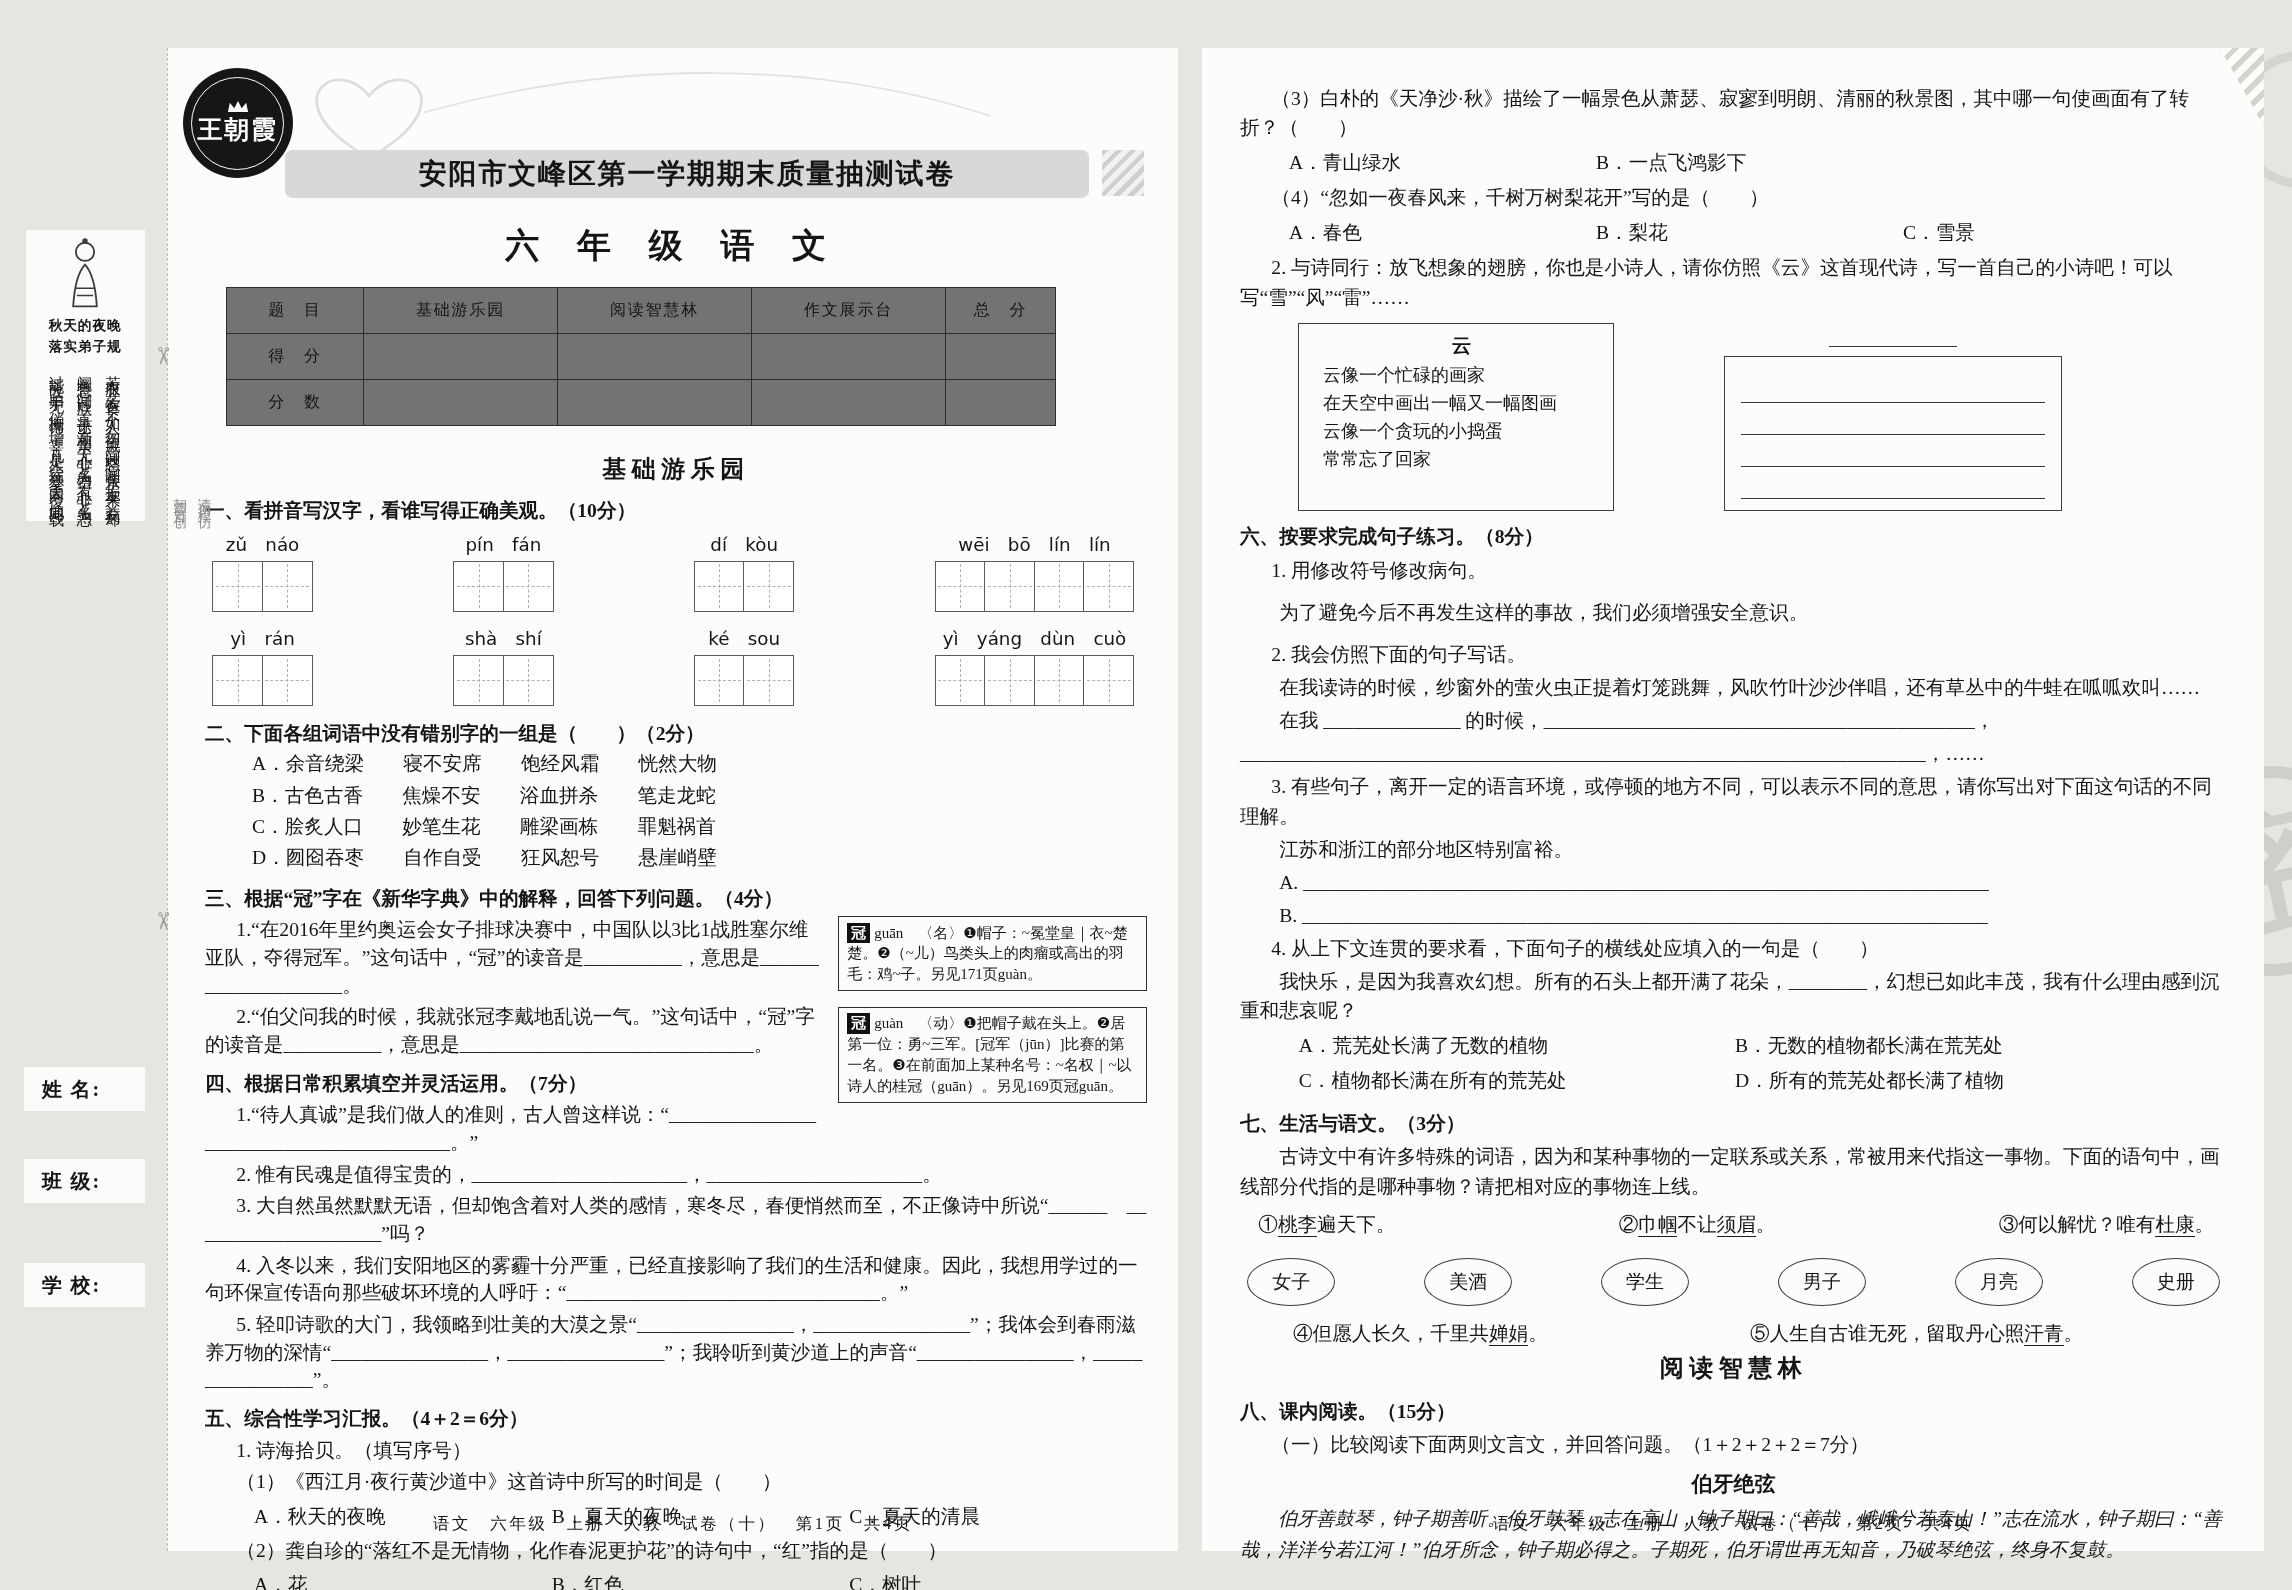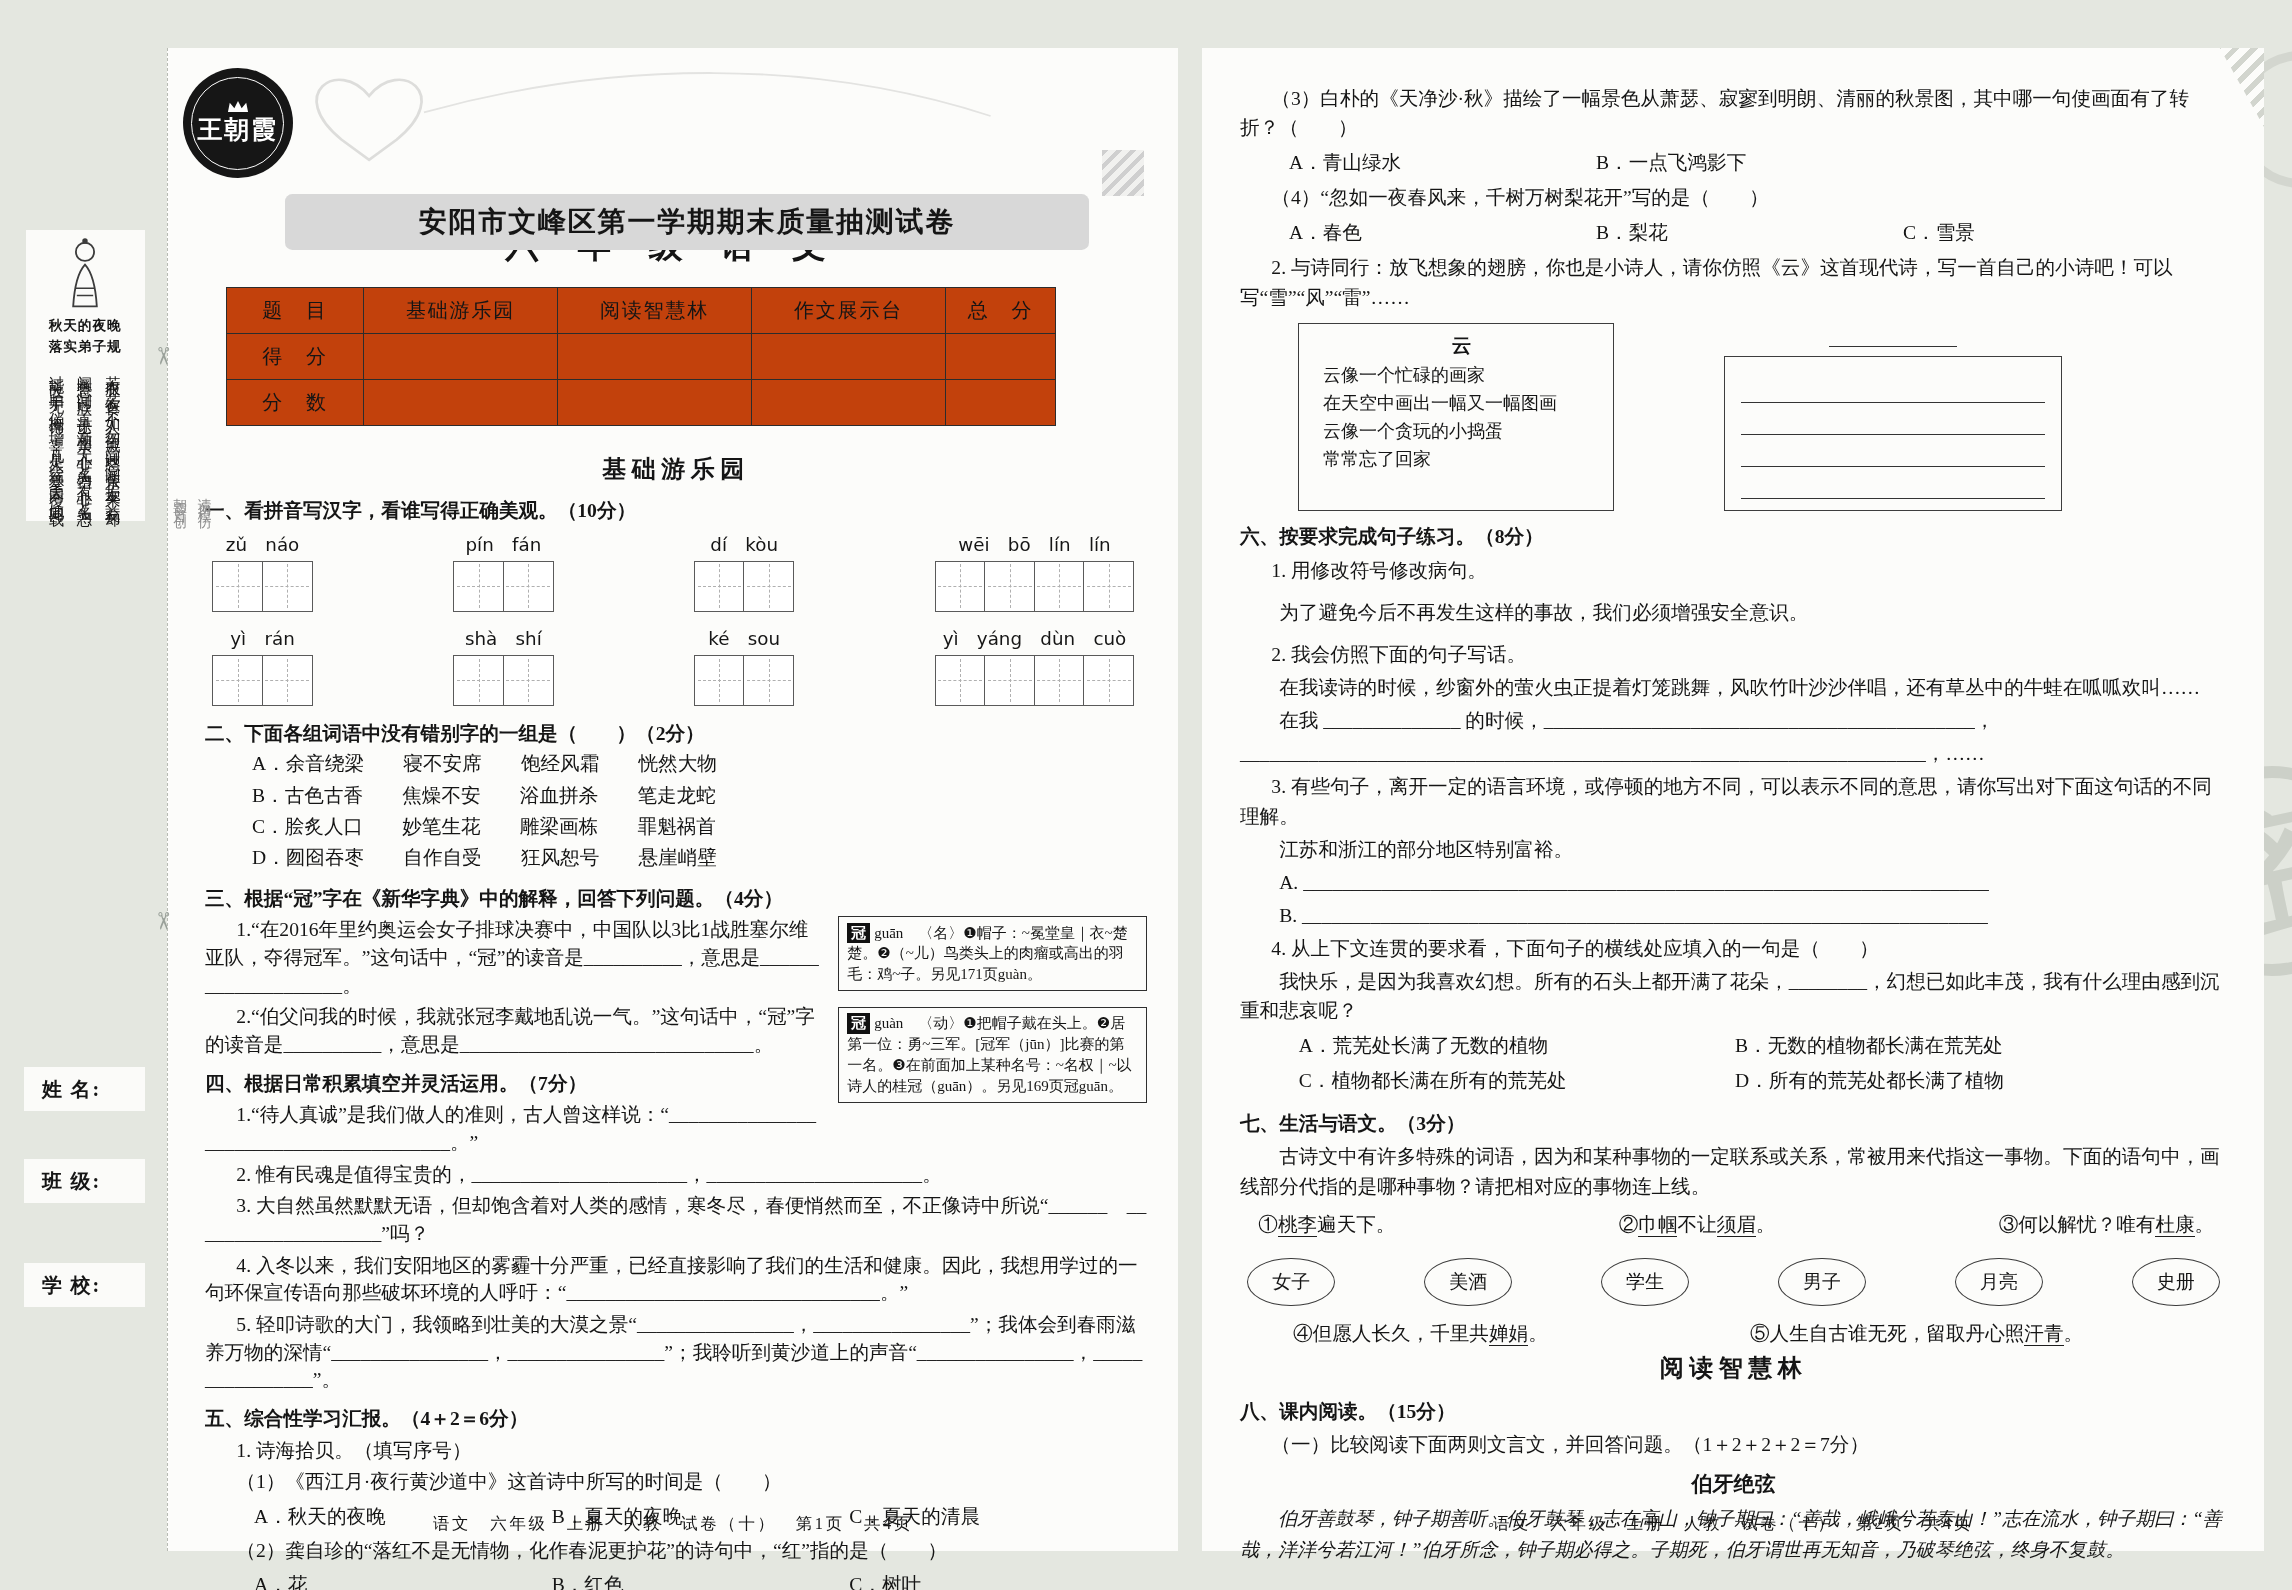--- a/index.html
+++ b/index.html
@@ -43,28 +43,28 @@
   .field{ position:absolute; left:24px; width:121px; height:44px; background:#fbfbf9;
     font-size:20px; font-weight:bold; display:flex; align-items:center; padding-left:18px;
     letter-spacing:1.8px; }
 
   
   .logo{ position:absolute; left:14.6px; top:20px; width:110px; height:110px; background:#161616;
     border-radius:50%; display:flex; align-items:center; justify-content:center; z-index:2; }
   .logo-ring{ width:93px; height:93px; border:1.8px solid #fff; border-radius:50%;
     display:flex; flex-direction:column; align-items:center; justify-content:center; color:#fff; }
   .logo-name{ font-size:25px; font-weight:bold; letter-spacing:1.8px; }
-  .titlebar{ position:absolute; left:117px; top:102px; width:804px; height:56px;
+  .titlebar{ position:absolute; left:117px; top:102px; width:804px; height:48px;
     background:#d8d8d8; border-radius:7.3px; display:flex; align-items:center; justify-content:center;
-    font-size:28px; font-weight:bold; letter-spacing:1.8px; z-index:1;margin-top:44px; }
+    font-size:28px; font-weight:bold; letter-spacing:1.8px; z-index:1; }
   .subtitle{ position:absolute; left:0; right:0; top:175px; text-align:center;
     font-size:34px; font-weight:bold; letter-spacing:14.6px; }
   .scoretable{ position:absolute; left:58px; top:239px; border-collapse:collapse; z-index:1; }
   .scoretable td{ border:1.8px solid #2c2c2c; height:46px; text-align:center;
-    font-size:20px; letter-spacing:1.8px; background:#c2410c; }
+    font-size:16px; letter-spacing:1.8px; background:#737373; }
 
   
   .p1-flow{ position:absolute; left:37px; right:31px; top:402px; font-size:19.6px;
     line-height:1.42; word-break:break-all; }
   .p2-flow{ position:absolute; left:38px; right:37px; top:32px; font-size:19.6px;
     line-height:1.5; word-break:break-all; }
   p{ margin:3.7px 0; }
   .qtitle{ font-weight:bold; margin-top:11px; }
   .section-head{ text-align:center; font-weight:bold; font-size:24px; letter-spacing:5.5px; margin:1.8px 0 5.5px; }
   .ti1{ text-indent:1.6em; }

